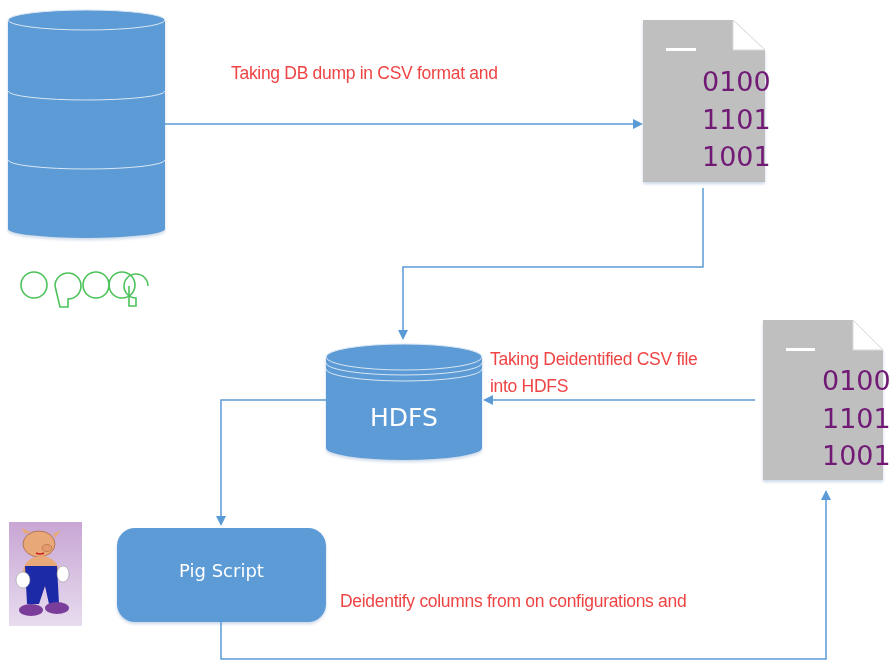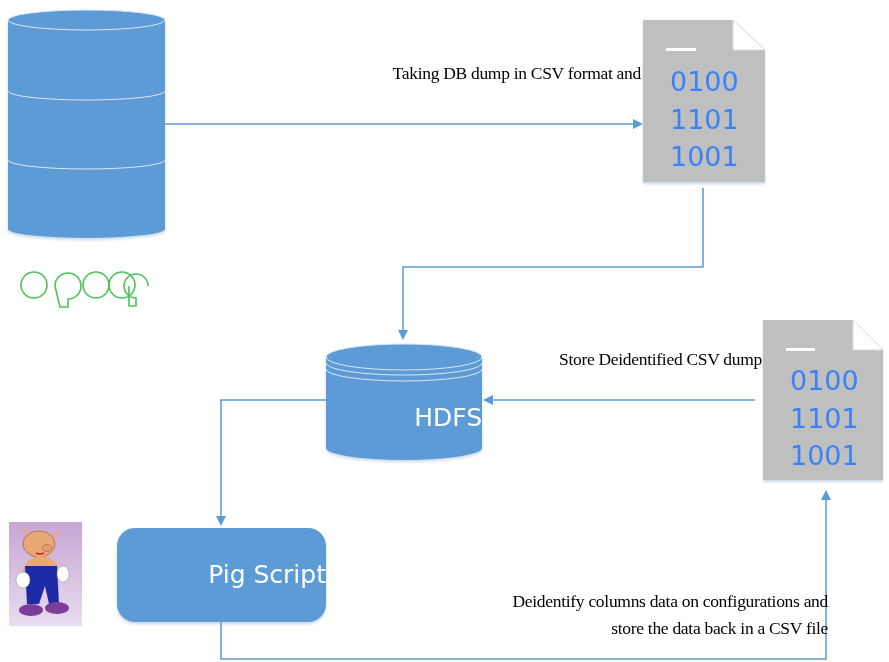--- a/index.html
+++ b/index.html
@@ -1,27 +1,27 @@
 <!DOCTYPE html>
 <html><head>
   <meta charset="utf-8">
   <style>
     html, body { margin: 0; padding: 0; background: #ffffff; }
     body { width: 889px; height: 662px; position: relative; overflow: hidden;
            font-family: "Liberation Sans", "DejaVu Sans", sans-serif; }
     #diagram { position: absolute; left: 0; top: 0; }
-    .label { position: absolute; color: #000000; font-size: 17.5px; line-height: 27px;
-             text-align: right; white-space: nowrap; font-family: Liberation Serif, serif; letter-spacing: -0.3px; }
+    .label { position: absolute; color: #ef4444; font-size: 17.5px; line-height: 27px;
+             text-align: left; white-space: nowrap; font-family: Liberation Sans, sans-serif; letter-spacing: -0.3px; }
     .label span { display: block; }
-    .doc-text { position: absolute; color: #3b82f6; font-size: 27px; line-height: 37.5px;
-                font-family: "DejaVu Sans", sans-serif; letter-spacing: 0px; text-align: left; }
+    .doc-text { position: absolute; color: #701a75; font-size: 27px; line-height: 37.5px;
+                font-family: "DejaVu Sans", sans-serif; letter-spacing: 0px; text-align: left; margin-left: 32px; }
     .doc-text span { display: block; }
-    .node-label { position: absolute; color: #ffffff; text-align: right; font-family: "DejaVu Sans", sans-serif; }
+    .node-label { position: absolute; color: #ffffff; text-align: center; font-family: "DejaVu Sans", sans-serif; }
     #hdfs-label { left: 326px; top: 403px; width: 156px; font-size: 25px; }
-    #pig-label { left: 117px; top: 560px; width: 209px; font-size: 25px; }
+    #pig-label { left: 117px; top: 560px; width: 209px; font-size: 18px; }
     #pig-image { position: absolute; left: 9px; top: 522px; width: 73px; height: 104px; }
   </style>
 </head>
 <body>
 
 <svg id="diagram" width="889" height="662" viewBox="0 0 889 662" xmlns="http://www.w3.org/2000/svg">
   <defs>
     <marker id="arrowhead" markerWidth="10" markerHeight="10" refX="8" refY="5" orient="auto" markerUnits="userSpaceOnUse">
       <path d="M0,0 L10,5 L0,10 Z" fill="#5B9BD5"></path>
     </marker>
@@ -97,29 +97,29 @@
   <ellipse cx="54" cy="52" rx="6" ry="8" fill="#ffffff" stroke="#888" stroke-width="0.5"></ellipse>
   <ellipse cx="22" cy="88" rx="12" ry="6" fill="#7a3d9a"></ellipse>
   <ellipse cx="48" cy="86" rx="12" ry="6" fill="#7a3d9a"></ellipse>
 </svg>
 
 <div class="label" style="left:231px; top:60px; width:410px;">
   <span>Taking DB dump in CSV format and</span>
 </div>
 
 <div class="label" style="left:490px; top:346px; width:272px;">
-  <span>Store Deidentified CSV dump</span>
+  <span>Taking Deidentified CSV file</span>
+  <span>into HDFS</span>
 </div>
 
 <div class="label" style="left:60px; top:421px; width:180px;">
 </div>
 
 <div class="label" style="left:340px; top:588px; width:488px;">
-  <span>Deidentify columns data on configurations and</span>
-  <span>store the data back in a CSV file</span>
+  <span>Deidentify columns from on configurations and</span>
 </div>
 
 <div class="doc-text" style="left:670px; top:63px;">
   <span>0100</span>
   <span>1101</span>
   <span>1001</span>
 </div>
 
 <div class="doc-text" style="left:790px; top:362px;">
   <span>0100</span>

